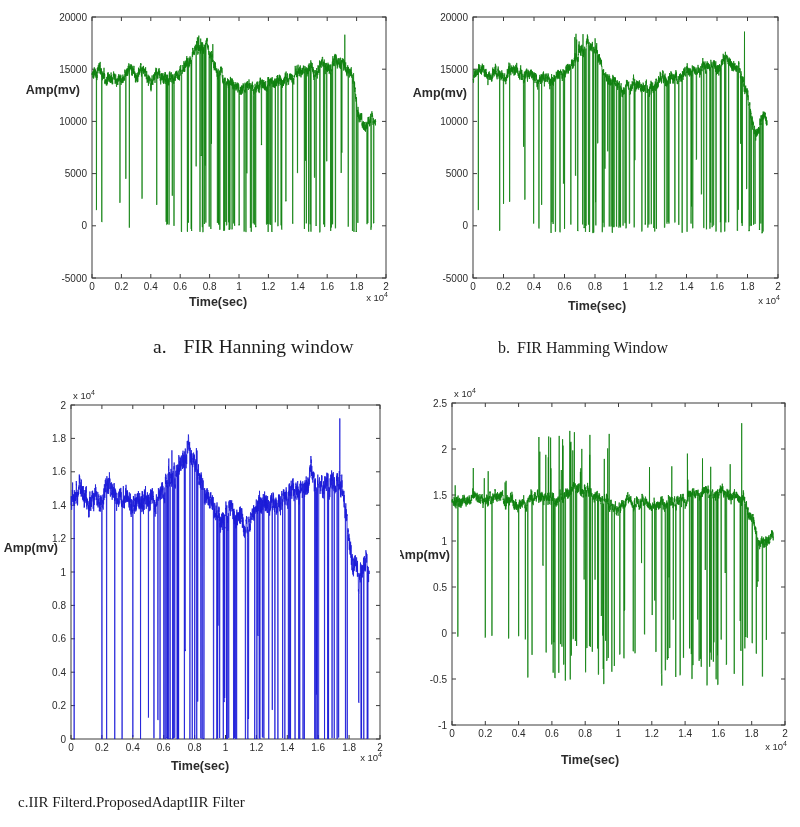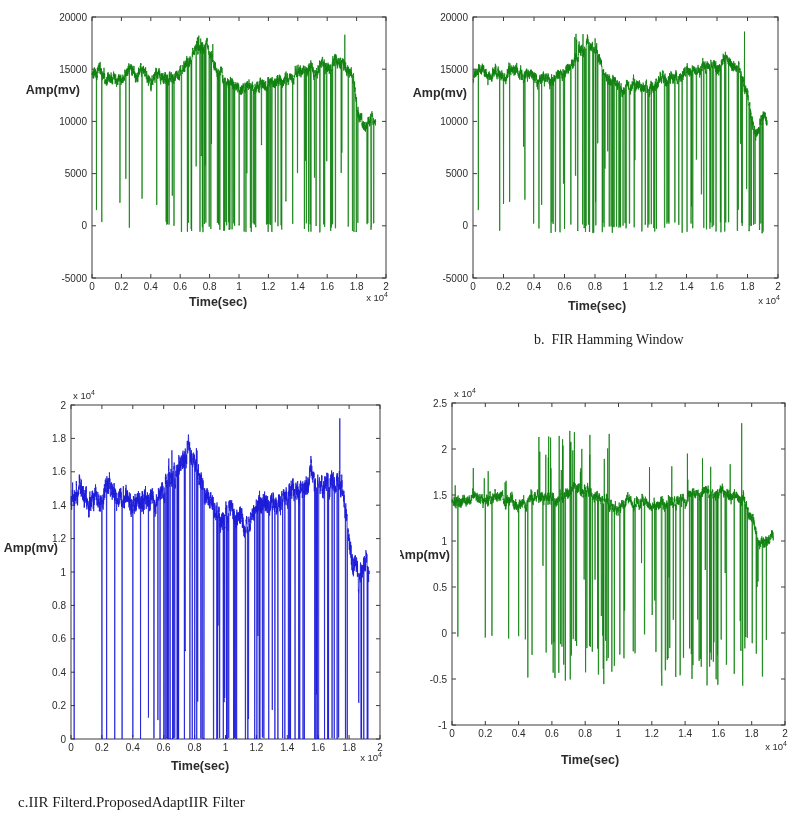--- a/index.html
+++ b/index.html
@@ -5,21 +5,21 @@
   html,body{margin:0;padding:0;background:#ffffff;}
   body{width:800px;height:827px;position:relative;font-family:"Liberation Sans",sans-serif;overflow:hidden;}
   .figure{position:absolute;inset:0;}
   .chart-slot{position:absolute;}
   #slot-0{left:0;top:0;width:400px;height:340px;}
   #slot-1{left:400px;top:0;width:400px;height:340px;}
   #slot-2{left:0;top:378px;width:400px;height:412px;}
   #slot-3{left:400px;top:378px;width:400px;height:412px;}
   .caption{position:absolute;font-family:"Liberation Serif","DejaVu Serif",serif;color:#1c1c1c;white-space:nowrap;}
   #caption-a{left:153px;top:336px;font-size:19.5px;}
-  #caption-b{left:498px;top:332px;font-size:14px;margin-left:36px;}
+  #caption-b{left:498px;top:339px;font-size:16px;}
   #caption-c{left:18px;top:794px;font-size:15px;}
   #caption-a .cap-prefix{margin-right:17px;}
   #caption-b .cap-prefix{margin-right:7px;}
 </style>
 </head>
 <body>
 
 <div class="figure">
   <div class="chart-slot" id="slot-0"><svg width="400" height="340" viewBox="0 0 400 340">
         <rect x="92" y="17" width="294" height="261" fill="#ffffff" stroke="#3c3c3c" stroke-width="1"></rect>
@@ -278,17 +278,18 @@
         <text x="47" y="120.5" text-anchor="end" font-size="10" fill="#2b2b2b" font-family="&quot;Liberation Sans&quot;,sans-serif">1.5</text>
         <text x="47" y="74.50000000000001" text-anchor="end" font-size="10" fill="#2b2b2b" font-family="&quot;Liberation Sans&quot;,sans-serif">2</text>
         <text x="47" y="28.5" text-anchor="end" font-size="10" fill="#2b2b2b" font-family="&quot;Liberation Sans&quot;,sans-serif">2.5</text>
         <text x="387" y="372" text-anchor="end" font-size="9.5" fill="#2b2b2b" font-family="&quot;Liberation Sans&quot;,sans-serif"><tspan>x 10</tspan><tspan dy="-4" font-size="7">4</tspan></text>
         <text x="54" y="19" text-anchor="start" font-size="9.5" fill="#2b2b2b" font-family="&quot;Liberation Sans&quot;,sans-serif"><tspan>x 10</tspan><tspan dy="-4" font-size="7">4</tspan></text>
         <text x="50" y="181" text-anchor="end" font-size="12.5" fill="#2b2b2b" font-family="&quot;Liberation Sans&quot;,sans-serif" font-weight="600">Amp(mv)</text>
         <text x="190" y="386" text-anchor="middle" font-size="12.5" fill="#2b2b2b" font-family="&quot;Liberation Sans&quot;,sans-serif" font-weight="600">Time(sec)</text>
         <path d="M52.0 124.6L52.1 121.6L52.2 122.7L52.4 124.2L52.5 121.1L52.6 121.5L52.7 124.4L52.9 123.4L53.0 124.1L53.1 125.4L53.2 126.0L53.4 127.8L53.5 124.9L53.6 124.6L53.7 123.3L53.9 126.3L54.0 123.3L54.1 118.8L54.2 125.3L54.3 123.7L54.5 121.2L54.6 127.8L54.7 120.1L54.8 123.6L55.0 122.4L55.1 129.2L55.2 107.3L55.3 127.1L55.5 125.8L55.6 126.3L55.7 122.6L55.8 125.9L56.0 130.4L56.1 122.1L56.2 123.8L56.3 119.5L56.4 125.2L56.6 119.2L56.7 119.8L56.8 125.2L56.9 127.8L57.1 120.9L57.2 118.8L57.3 123.9L57.4 121.5L57.6 123.5L57.7 123.8L57.8 258.7L57.9 257.9L58.1 117.5L58.2 124.3L58.3 120.8L58.4 122.1L58.6 122.4L58.7 128.6L58.8 127.2L58.9 125.2L59.0 127.2L59.2 126.1L59.3 128.8L59.4 121.7L59.5 119.9L59.7 124.4L59.8 125.7L59.9 121.0L60.0 121.9L60.2 129.5L60.3 122.6L60.4 125.1L60.5 127.2L60.7 122.7L60.8 127.9L60.9 120.8L61.0 124.9L61.1 129.7L61.3 122.7L61.4 120.9L61.5 124.6L61.6 124.7L61.8 124.4L61.9 127.8L62.0 123.2L62.1 126.4L62.3 120.0L62.4 124.3L62.5 124.6L62.6 122.8L62.8 125.6L62.9 117.0L63.0 124.8L63.1 122.8L63.2 119.5L63.4 123.4L63.5 122.8L63.6 120.6L63.7 121.8L63.9 123.0L64.0 121.5L64.1 116.8L64.2 120.0L64.4 118.1L64.5 123.1L64.6 125.0L64.7 119.6L64.9 122.2L65.0 120.1L65.1 119.9L65.2 123.3L65.3 126.2L65.5 123.6L65.6 122.5L65.7 125.8L65.8 122.6L66.0 125.0L66.1 128.5L66.2 125.2L66.3 126.5L66.5 122.0L66.6 119.5L66.7 120.3L66.8 124.0L67.0 125.5L67.1 121.3L67.2 122.8L67.3 122.2L67.4 126.7L67.6 119.6L67.7 124.6L67.8 118.6L67.9 125.1L68.1 124.4L68.2 120.4L68.3 124.9L68.4 121.3L68.6 123.0L68.7 124.4L68.8 125.5L68.9 123.2L69.1 123.4L69.2 117.4L69.3 125.2L69.4 120.0L69.6 119.1L69.7 123.9L69.8 126.5L69.9 125.3L70.0 122.3L70.2 125.2L70.3 123.2L70.4 123.4L70.5 122.0L70.7 125.6L70.8 124.3L70.9 125.2L71.0 121.0L71.2 120.3L71.3 117.0L71.4 123.0L71.5 122.9L71.7 122.5L71.8 118.3L71.9 116.8L72.0 120.0L72.1 118.0L72.3 117.4L72.4 119.3L72.5 117.6L72.6 118.4L72.8 110.4L72.9 115.0L73.0 116.7L73.1 120.1L73.3 90.0L73.4 119.2L73.5 116.9L73.6 120.5L73.8 113.0L73.9 113.3L74.0 119.0L74.1 120.0L74.2 119.0L74.4 119.2L74.5 115.0L74.6 119.2L74.7 116.7L74.9 113.8L75.0 117.0L75.1 119.3L75.2 117.1L75.4 115.5L75.5 116.3L75.6 115.4L75.7 118.0L75.9 116.5L76.0 119.3L76.1 119.5L76.2 122.6L76.3 119.9L76.5 121.5L76.6 118.4L76.7 117.1L76.8 115.8L77.0 120.8L77.1 114.8L77.2 121.5L77.3 124.1L77.5 121.3L77.6 117.3L77.7 118.5L77.8 118.4L78.0 119.4L78.1 122.2L78.2 124.3L78.3 118.1L78.4 116.7L78.6 117.4L78.7 120.3L78.8 124.3L78.9 119.2L79.1 118.5L79.2 119.2L79.3 122.0L79.4 125.0L79.6 121.3L79.7 120.5L79.8 119.2L79.9 116.0L80.1 117.9L80.2 120.9L80.3 119.3L80.4 120.6L80.6 125.7L80.7 123.6L80.8 122.0L80.9 122.8L81.0 118.6L81.2 118.1L81.3 120.5L81.4 117.2L81.5 119.4L81.7 118.3L81.8 120.0L81.9 117.2L82.0 116.2L82.2 116.0L82.3 124.5L82.4 119.4L82.5 124.9L82.7 122.8L82.8 121.1L82.9 121.6L83.0 130.0L83.1 124.9L83.3 121.3L83.4 120.5L83.5 126.2L83.6 121.8L83.8 121.7L83.9 120.9L84.0 123.6L84.1 120.1L84.3 100.2L84.4 120.0L84.5 123.7L84.6 121.5L84.8 120.5L84.9 124.2L85.0 122.0L85.1 125.1L85.2 259.6L85.4 258.9L85.5 121.9L85.6 122.1L85.7 119.7L85.9 122.9L86.0 126.3L86.1 124.6L86.2 122.2L86.4 122.2L86.5 123.9L86.6 118.5L86.7 116.6L86.9 121.1L87.0 125.5L87.1 117.4L87.2 119.4L87.3 122.8L87.5 124.6L87.6 119.3L87.7 128.5L87.8 123.4L88.0 124.4L88.1 120.1L88.2 93.2L88.3 127.6L88.5 123.8L88.6 126.9L88.7 119.7L88.8 121.6L89.0 121.6L89.1 122.8L89.2 118.2L89.3 120.8L89.4 118.1L89.6 118.5L89.7 119.4L89.8 113.7L89.9 114.9L90.1 115.3L90.2 113.5L90.3 115.7L90.4 119.4L90.6 118.8L90.7 124.3L90.8 125.9L90.9 122.8L91.1 126.3L91.2 124.7L91.3 125.6L91.4 123.3L91.6 118.9L91.7 122.5L91.8 118.4L91.9 257.8L92.0 257.0L92.2 126.0L92.3 125.3L92.4 119.9L92.5 122.6L92.7 117.3L92.8 115.5L92.9 118.7L93.0 125.1L93.2 124.0L93.3 121.7L93.4 118.2L93.5 122.6L93.7 116.6L93.8 119.7L93.9 117.5L94.0 121.9L94.1 120.7L94.3 115.8L94.4 118.4L94.5 118.1L94.6 118.4L94.8 118.4L94.9 116.6L95.0 111.0L95.1 112.5L95.3 111.9L95.4 117.3L95.5 117.3L95.6 120.8L95.8 116.1L95.9 116.3L96.0 122.1L96.1 119.2L96.2 117.6L96.4 120.8L96.5 115.6L96.6 122.7L96.7 115.9L96.9 121.0L97.0 122.5L97.1 123.7L97.2 122.1L97.4 117.7L97.5 114.1L97.6 121.1L97.7 118.1L97.9 119.7L98.0 119.8L98.1 120.8L98.2 119.4L98.3 120.7L98.5 117.1L98.6 119.0L98.7 115.7L98.8 118.1L99.0 123.1L99.1 120.1L99.2 118.2L99.3 119.7L99.5 121.6L99.6 116.3L99.7 121.2L99.8 115.7L100.0 114.9L100.1 119.7L100.2 118.3L100.3 115.7L100.4 113.9L100.6 120.7L100.7 122.6L100.8 115.1L100.9 118.6L101.1 119.6L101.2 117.6L101.3 118.8L101.4 113.7L101.6 117.2L101.7 117.1L101.8 114.4L101.9 117.2L102.1 115.3L102.2 116.5L102.3 116.7L102.4 117.2L102.6 112.3L102.7 116.7L102.8 117.7L102.9 117.0L103.0 117.6L103.2 122.1L103.3 120.7L103.4 122.2L103.5 125.3L103.7 123.1L103.8 125.7L103.9 126.1L104.0 125.9L104.2 122.5L104.3 125.3L104.4 127.6L104.5 125.3L104.7 122.5L104.8 128.1L104.9 120.6L105.0 124.9L105.1 104.4L105.3 127.3L105.4 131.3L105.5 130.5L105.6 126.9L105.8 131.0L105.9 131.4L106.0 128.6L106.1 102.8L106.3 128.2L106.4 126.7L106.5 118.8L106.6 125.5L106.8 123.4L106.9 123.4L107.0 118.5L107.1 117.0L107.2 123.1L107.4 124.7L107.5 120.1L107.6 125.2L107.7 124.8L107.9 118.7L108.0 120.3L108.1 124.8L108.2 123.4L108.4 119.5L108.5 123.2L108.6 260.5L108.7 259.8L108.9 124.3L109.0 122.8L109.1 121.8L109.2 119.3L109.3 124.7L109.5 127.3L109.6 119.9L109.7 124.9L109.8 122.1L110.0 123.1L110.1 122.2L110.2 124.3L110.3 119.2L110.5 114.8L110.6 118.0L110.7 123.2L110.8 123.0L111.0 124.5L111.1 124.2L111.2 117.7L111.3 119.2L111.4 117.5L111.6 122.8L111.7 121.8L111.8 122.0L111.9 113.8L112.1 117.8L112.2 123.5L112.3 124.7L112.4 116.9L112.6 116.6L112.7 120.5L112.8 124.6L112.9 125.1L113.1 128.2L113.2 127.1L113.3 123.6L113.4 122.1L113.5 127.1L113.7 123.7L113.8 130.3L113.9 128.6L114.0 125.8L114.2 122.9L114.3 131.8L114.4 128.8L114.5 130.5L114.7 130.5L114.8 129.4L114.9 126.2L115.0 130.5L115.2 124.5L115.3 128.5L115.4 124.1L115.5 126.9L115.7 121.2L115.8 124.2L115.9 127.6L116.0 131.3L116.1 124.2L116.3 129.0L116.4 131.9L116.5 124.1L116.6 127.1L116.8 126.9L116.9 126.6L117.0 129.8L117.1 126.5L117.3 127.4L117.4 128.3L117.5 128.1L117.6 128.4L117.8 133.2L117.9 134.3L118.0 126.8L118.1 131.6L118.2 129.6L118.4 130.6L118.5 126.7L118.6 258.2L118.7 257.5L118.9 128.4L119.0 130.5L119.1 124.3L119.2 129.0L119.4 121.7L119.5 125.4L119.6 127.3L119.7 123.1L119.9 123.7L120.0 129.5L120.1 125.2L120.2 128.3L120.3 124.6L120.5 130.9L120.6 124.7L120.7 123.0L120.8 127.4L121.0 124.7L121.1 121.8L121.2 128.0L121.3 128.5L121.5 125.1L121.6 124.0L121.7 127.6L121.8 123.7L122.0 125.0L122.1 124.9L122.2 127.8L122.3 129.6L122.4 121.0L122.6 125.5L122.7 123.8L122.8 122.9L122.9 126.3L123.1 127.1L123.2 125.3L123.3 122.1L123.4 125.5L123.6 122.6L123.7 117.2L123.8 123.4L123.9 124.6L124.1 125.3L124.2 122.6L124.3 125.0L124.4 125.5L124.5 124.9L124.7 124.8L124.8 124.0L124.9 130.2L125.0 128.1L125.2 126.4L125.3 261.4L125.4 260.7L125.5 130.6L125.7 128.6L125.8 133.6L125.9 127.1L126.0 124.7L126.2 133.5L126.3 130.1L126.4 131.8L126.5 130.4L126.7 128.4L126.8 128.3L126.9 127.0L127.0 128.0L127.1 122.4L127.3 125.0L127.4 124.3L127.5 122.1L127.6 125.4L127.8 299.5L127.9 298.9L128.0 120.4L128.1 123.3L128.3 119.7L128.4 121.1L128.5 121.4L128.6 122.2L128.8 122.7L128.9 124.0L129.0 124.3L129.1 122.5L129.2 118.2L129.4 121.3L129.5 119.9L129.6 118.8L129.7 118.2L129.9 116.9L130.0 124.1L130.1 119.4L130.2 116.8L130.4 117.9L130.5 117.4L130.6 122.3L130.7 117.3L130.9 120.6L131.0 111.4L131.1 112.6L131.2 120.1L131.3 121.3L131.5 115.5L131.6 122.5L131.7 118.8L131.8 112.7L132.0 276.9L132.1 276.5L132.2 117.2L132.3 120.6L132.5 121.3L132.6 126.0L132.7 121.3L132.8 121.3L133.0 122.1L133.1 119.9L133.2 127.2L133.3 121.5L133.4 122.7L133.6 121.5L133.7 123.0L133.8 122.6L133.9 122.1L134.1 119.0L134.2 116.0L134.3 121.2L134.4 119.5L134.6 119.9L134.7 122.6L134.8 114.1L134.9 118.7L135.1 114.5L135.2 115.0L135.3 117.7L135.4 117.0L135.5 118.4L135.7 119.9L135.8 120.8L135.9 120.1L136.0 120.6L136.2 118.8L136.3 123.5L136.4 118.1L136.5 121.4L136.7 119.8L136.8 118.0L136.9 118.9L137.0 119.4L137.2 116.7L137.3 116.6L137.4 112.4L137.5 117.0L137.7 111.5L137.8 114.4L137.9 117.9L138.0 117.2L138.1 117.2L138.3 118.8L138.4 118.7L138.5 117.7L138.6 122.4L138.8 124.9L138.9 59.0L139.0 122.4L139.1 118.1L139.3 121.7L139.4 121.0L139.5 117.9L139.6 117.4L139.8 73.7L139.9 121.1L140.0 120.9L140.1 124.1L140.2 119.8L140.4 114.7L140.5 123.0L140.6 116.0L140.7 117.4L140.9 121.9L141.0 116.4L141.1 123.3L141.2 118.0L141.4 116.8L141.5 115.4L141.6 121.8L141.7 117.2L141.9 113.9L142.0 116.0L142.1 119.2L142.2 115.2L142.3 115.8L142.5 118.9L142.6 117.2L142.7 117.4L142.8 187.1L143.0 186.9L143.1 187.7L143.2 118.7L143.3 121.4L143.5 120.9L143.6 117.9L143.7 124.7L143.8 127.1L144.0 122.3L144.1 118.3L144.2 116.6L144.3 116.2L144.4 122.9L144.6 121.6L144.7 118.3L144.8 121.6L144.9 121.2L145.1 120.9L145.2 120.4L145.3 115.0L145.4 116.9L145.6 116.1L145.7 119.5L145.8 76.8L145.9 124.6L146.1 274.1L146.2 274.5L146.3 119.0L146.4 117.4L146.5 122.5L146.7 122.7L146.8 120.5L146.9 122.7L147.0 121.8L147.2 119.0L147.3 119.2L147.4 118.8L147.5 121.5L147.7 114.9L147.8 118.0L147.9 126.0L148.0 126.9L148.2 123.4L148.3 79.3L148.4 120.2L148.5 122.1L148.7 58.5L148.8 123.0L148.9 121.6L149.0 121.8L149.1 123.8L149.3 126.2L149.4 120.8L149.5 123.0L149.6 117.7L149.8 122.8L149.9 118.2L150.0 114.6L150.1 118.0L150.3 117.7L150.4 118.9L150.5 117.8L150.6 59.6L150.8 120.1L150.9 90.3L151.0 121.3L151.1 126.8L151.2 122.7L151.4 119.8L151.5 119.6L151.6 266.4L151.7 266.3L151.9 265.3L152.0 122.5L152.1 116.2L152.2 114.5L152.4 123.0L152.5 117.9L152.6 119.4L152.7 117.5L152.9 115.4L153.0 294.6L153.1 294.6L153.2 294.4L153.3 294.5L153.5 115.0L153.6 117.3L153.7 119.2L153.8 264.0L154.0 264.2L154.1 264.3L154.2 121.5L154.3 120.3L154.5 121.5L154.6 126.1L154.7 125.3L154.8 299.5L155.0 299.6L155.1 300.1L155.2 125.3L155.3 124.7L155.4 123.5L155.6 127.4L155.7 122.7L155.8 125.2L155.9 121.2L156.1 128.7L156.2 120.2L156.3 125.8L156.4 122.8L156.6 123.8L156.7 127.2L156.8 121.1L156.9 126.6L157.1 127.3L157.2 123.3L157.3 124.3L157.4 120.6L157.5 124.4L157.7 123.9L157.8 124.5L157.9 119.5L158.0 121.3L158.2 118.5L158.3 121.6L158.4 120.1L158.5 120.4L158.7 294.8L158.8 294.7L158.9 294.7L159.0 116.2L159.2 57.9L159.3 116.6L159.4 121.9L159.5 123.6L159.7 118.3L159.8 116.0L159.9 115.5L160.0 114.0L160.1 111.5L160.3 117.6L160.4 266.1L160.5 266.0L160.6 266.0L160.8 118.6L160.9 115.5L161.0 115.9L161.1 116.9L161.3 92.0L161.4 121.6L161.5 120.7L161.6 120.5L161.8 118.7L161.9 268.7L162.0 268.5L162.1 119.1L162.2 122.0L162.4 117.5L162.5 118.4L162.6 61.2L162.7 124.5L162.9 119.4L163.0 67.6L163.1 119.5L163.2 124.9L163.4 119.7L163.5 120.9L163.6 286.6L163.7 286.6L163.9 286.2L164.0 121.2L164.1 114.9L164.2 120.5L164.3 115.3L164.5 116.4L164.6 114.2L164.7 119.3L164.8 117.3L165.0 118.2L165.1 119.5L165.2 302.4L165.3 302.6L165.5 302.5L165.6 115.2L165.7 112.6L165.8 110.5L166.0 114.3L166.1 118.5L166.2 111.5L166.3 117.9L166.4 118.5L166.6 112.1L166.7 118.2L166.8 115.8L166.9 113.5L167.1 117.0L167.2 111.7L167.3 110.5L167.4 116.4L167.6 112.0L167.7 113.7L167.8 120.8L167.9 114.2L168.1 120.1L168.2 111.6L168.3 117.2L168.4 117.1L168.5 114.1L168.7 119.0L168.8 115.2L168.9 118.0L169.0 114.7L169.2 112.7L169.3 115.7L169.4 118.4L169.5 115.1L169.7 114.1L169.8 52.9L169.9 114.6L170.0 112.0L170.2 301.5L170.3 301.2L170.4 114.7L170.5 64.6L170.7 113.3L170.8 116.7L170.9 63.8L171.0 116.2L171.1 111.5L171.3 277.6L171.4 276.7L171.5 110.7L171.6 108.8L171.8 112.9L171.9 111.0L172.0 113.7L172.1 112.6L172.3 112.7L172.4 109.3L172.5 112.2L172.6 110.2L172.8 72.4L172.9 108.3L173.0 106.5L173.1 260.4L173.2 261.2L173.4 260.4L173.5 104.2L173.6 107.0L173.7 109.3L173.9 106.3L174.0 106.8L174.1 110.8L174.2 106.7L174.4 54.2L174.5 109.0L174.6 105.7L174.7 109.1L174.9 105.1L175.0 107.4L175.1 105.9L175.2 110.5L175.3 262.7L175.5 263.0L175.6 113.4L175.7 114.5L175.8 109.7L176.0 110.1L176.1 107.0L176.2 111.3L176.3 110.2L176.5 267.7L176.6 267.1L176.7 267.5L176.8 108.0L177.0 113.9L177.1 113.8L177.2 113.4L177.3 108.0L177.4 109.1L177.6 115.1L177.7 106.4L177.8 109.2L177.9 108.4L178.1 114.1L178.2 110.8L178.3 112.0L178.4 106.8L178.6 105.8L178.7 113.5L178.8 111.6L178.9 110.8L179.1 108.9L179.2 105.4L179.3 106.4L179.4 107.9L179.5 107.6L179.7 108.9L179.8 110.8L179.9 111.3L180.0 113.7L180.2 116.3L180.3 114.4L180.4 93.9L180.5 112.1L180.7 117.7L180.8 90.3L180.9 115.7L181.0 111.8L181.2 115.9L181.3 111.8L181.4 114.5L181.5 118.1L181.7 118.5L181.8 70.9L181.9 112.5L182.0 114.5L182.1 111.1L182.3 114.1L182.4 111.4L182.5 115.0L182.6 115.9L182.8 111.5L182.9 114.9L183.0 116.5L183.1 119.4L183.3 118.1L183.4 119.3L183.5 114.6L183.6 112.1L183.8 114.7L183.9 115.8L184.0 113.8L184.1 201.5L184.2 201.3L184.4 107.2L184.5 111.0L184.6 106.5L184.7 107.0L184.9 107.3L185.0 111.2L185.1 110.0L185.2 113.2L185.4 109.2L185.5 293.4L185.6 294.3L185.7 293.9L185.9 112.3L186.0 114.3L186.1 118.5L186.2 116.6L186.3 118.1L186.5 113.4L186.6 113.3L186.7 112.2L186.8 270.0L187.0 269.9L187.1 111.2L187.2 108.0L187.3 110.9L187.5 106.9L187.6 104.9L187.7 112.3L187.8 107.7L188.0 113.3L188.1 112.4L188.2 112.9L188.3 115.3L188.4 112.1L188.6 112.3L188.7 118.7L188.8 109.8L188.9 114.8L189.1 113.8L189.2 112.1L189.3 115.4L189.4 267.6L189.6 268.0L189.7 76.8L189.8 117.5L189.9 56.9L190.1 115.9L190.2 113.2L190.3 268.3L190.4 269.0L190.5 116.3L190.7 110.6L190.8 115.1L190.9 110.3L191.0 113.6L191.2 113.7L191.3 117.5L191.4 115.5L191.5 116.1L191.7 118.7L191.8 117.6L191.9 115.1L192.0 117.0L192.2 273.2L192.3 273.8L192.4 273.7L192.5 121.6L192.7 122.0L192.8 119.6L192.9 118.1L193.0 121.8L193.1 117.5L193.3 121.0L193.4 119.4L193.5 116.9L193.6 116.3L193.8 116.7L193.9 116.9L194.0 120.0L194.1 124.4L194.3 124.4L194.4 117.3L194.5 116.2L194.6 118.8L194.8 118.3L194.9 116.4L195.0 201.7L195.1 201.3L195.2 114.3L195.4 121.4L195.5 119.2L195.6 118.3L195.7 116.5L195.9 120.5L196.0 117.9L196.1 115.4L196.2 117.4L196.4 113.7L196.5 119.7L196.6 117.6L196.7 119.8L196.9 122.9L197.0 120.7L197.1 117.1L197.2 116.0L197.3 112.9L197.5 120.1L197.6 270.5L197.7 270.1L197.8 118.2L198.0 116.9L198.1 123.5L198.2 122.9L198.3 296.6L198.5 296.5L198.6 295.7L198.7 118.1L198.8 120.7L199.0 119.8L199.1 115.1L199.2 120.3L199.3 116.9L199.4 120.9L199.6 116.5L199.7 120.3L199.8 122.8L199.9 122.3L200.1 119.7L200.2 123.4L200.3 122.4L200.4 119.3L200.6 123.7L200.7 120.5L200.8 125.7L200.9 125.1L201.1 127.9L201.2 237.8L201.3 237.3L201.4 237.5L201.5 237.7L201.7 122.1L201.8 119.8L201.9 119.9L202.0 123.5L202.2 118.1L202.3 122.0L202.4 118.3L202.5 123.1L202.7 257.6L202.8 257.3L202.9 257.0L203.0 125.4L203.2 291.0L203.3 290.8L203.4 126.0L203.5 129.1L203.7 306.1L203.8 305.5L203.9 305.4L204.0 120.8L204.1 122.6L204.3 80.9L204.4 123.1L204.5 116.1L204.6 118.7L204.8 122.6L204.9 120.6L205.0 123.9L205.1 123.3L205.3 123.3L205.4 127.0L205.5 262.7L205.6 262.4L205.8 262.6L205.9 125.6L206.0 121.0L206.1 124.4L206.2 122.0L206.4 116.5L206.5 115.8L206.6 119.2L206.7 282.9L206.9 282.2L207.0 282.0L207.1 116.7L207.2 116.9L207.4 123.8L207.5 117.2L207.6 123.6L207.7 70.4L207.9 126.2L208.0 123.4L208.1 120.6L208.2 280.0L208.3 279.2L208.5 127.7L208.6 125.1L208.7 131.8L208.8 125.9L209.0 129.8L209.1 129.7L209.2 55.9L209.3 127.7L209.5 133.0L209.6 132.1L209.7 134.0L209.8 131.4L210.0 127.8L210.1 128.1L210.2 129.3L210.3 131.8L210.4 129.5L210.6 127.1L210.7 127.9L210.8 122.0L210.9 126.5L211.1 121.7L211.2 127.7L211.3 126.2L211.4 127.0L211.6 126.5L211.7 126.8L211.8 293.4L211.9 293.8L212.1 129.4L212.2 127.8L212.3 127.4L212.4 125.8L212.5 132.1L212.7 129.2L212.8 126.4L212.9 127.0L213.0 127.4L213.2 134.1L213.3 133.8L213.4 133.7L213.5 131.7L213.7 132.2L213.8 129.4L213.9 126.2L214.0 127.9L214.2 133.1L214.3 288.0L214.4 287.3L214.5 129.8L214.7 131.5L214.8 133.3L214.9 127.5L215.0 131.6L215.1 129.0L215.3 130.2L215.4 123.2L215.5 128.3L215.6 130.9L215.8 131.5L215.9 131.4L216.0 131.4L216.1 135.8L216.3 135.1L216.4 137.3L216.5 134.4L216.6 130.5L216.8 132.4L216.9 128.1L217.0 135.2L217.1 134.4L217.2 131.0L217.4 129.9L217.5 130.9L217.6 129.6L217.7 130.8L217.9 133.3L218.0 133.8L218.1 137.8L218.2 129.8L218.4 133.5L218.5 129.5L218.6 130.0L218.7 129.8L218.9 129.4L219.0 129.1L219.1 127.8L219.2 124.5L219.3 130.0L219.5 129.2L219.6 128.0L219.7 276.5L219.8 276.1L220.0 276.1L220.1 131.3L220.2 130.8L220.3 127.1L220.5 134.9L220.6 127.0L220.7 132.9L220.8 127.0L221.0 125.5L221.1 128.3L221.2 125.5L221.3 127.5L221.4 127.2L221.6 122.2L221.7 122.6L221.8 126.3L221.9 129.3L222.1 126.6L222.2 128.4L222.3 124.1L222.4 126.0L222.6 123.5L222.7 122.1L222.8 123.7L222.9 124.9L223.1 129.8L223.2 130.7L223.3 125.4L223.4 126.2L223.5 129.5L223.7 122.7L223.8 125.8L223.9 279.9L224.0 280.3L224.2 127.0L224.3 128.8L224.4 232.7L224.5 232.3L224.7 232.0L224.8 134.8L224.9 126.3L225.0 129.4L225.2 122.9L225.3 128.4L225.4 124.0L225.5 120.8L225.6 122.2L225.8 122.4L225.9 127.5L226.0 125.8L226.1 122.1L226.3 119.5L226.4 119.7L226.5 123.1L226.6 120.4L226.8 122.2L226.9 117.1L227.0 122.0L227.1 117.4L227.3 119.0L227.4 115.1L227.5 115.2L227.6 115.5L227.8 114.1L227.9 114.3L228.0 119.6L228.1 122.0L228.2 119.9L228.4 125.3L228.5 119.6L228.6 121.5L228.7 123.0L228.9 123.5L229.0 118.1L229.1 116.5L229.2 121.1L229.4 122.4L229.5 120.7L229.6 120.3L229.7 119.0L229.9 119.8L230.0 123.4L230.1 120.0L230.2 124.1L230.3 122.7L230.5 119.9L230.6 119.4L230.7 123.7L230.8 118.0L231.0 124.6L231.1 121.9L231.2 126.5L231.3 124.6L231.5 123.9L231.6 125.9L231.7 127.4L231.8 124.4L232.0 126.0L232.1 123.6L232.2 129.3L232.3 128.6L232.4 127.6L232.6 125.0L232.7 127.2L232.8 129.9L232.9 129.7L233.1 129.2L233.2 273.0L233.3 273.3L233.4 127.4L233.6 127.6L233.7 133.3L233.8 127.8L233.9 128.6L234.1 127.7L234.2 131.6L234.3 122.3L234.4 129.1L234.5 122.5L234.7 120.2L234.8 126.3L234.9 275.1L235.0 275.3L235.2 274.9L235.3 128.4L235.4 127.2L235.5 126.4L235.7 128.7L235.8 128.4L235.9 128.0L236.0 126.3L236.2 129.2L236.3 120.0L236.4 119.7L236.5 124.3L236.6 118.4L236.8 123.0L236.9 121.1L237.0 119.7L237.1 125.7L237.3 119.5L237.4 121.2L237.5 125.9L237.6 124.4L237.8 124.3L237.9 123.2L238.0 123.8L238.1 126.3L238.3 126.6L238.4 126.7L238.5 128.9L238.6 125.7L238.8 120.9L238.9 123.2L239.0 127.9L239.1 128.4L239.2 131.8L239.4 128.1L239.5 128.9L239.6 130.8L239.7 127.5L239.9 127.5L240.0 128.2L240.1 122.5L240.2 123.6L240.4 130.2L240.5 123.1L240.6 127.8L240.7 124.8L240.9 120.7L241.0 123.1L241.1 124.0L241.2 122.4L241.3 121.9L241.5 184.8L241.6 185.1L241.7 123.3L241.8 123.7L242.0 116.1L242.1 116.7L242.2 115.9L242.3 123.7L242.5 121.0L242.6 122.4L242.7 120.2L242.8 117.4L243.0 120.9L243.1 119.5L243.2 125.3L243.3 127.7L243.4 127.3L243.6 123.4L243.7 127.2L243.8 121.3L243.9 122.8L244.1 127.4L244.2 124.8L244.3 127.9L244.4 256.1L244.6 256.4L244.7 256.3L244.8 125.1L244.9 120.4L245.1 122.6L245.2 126.7L245.3 121.4L245.4 118.6L245.5 119.1L245.7 119.9L245.8 123.1L245.9 121.1L246.0 121.6L246.2 125.9L246.3 120.8L246.4 121.4L246.5 124.8L246.7 121.3L246.8 125.7L246.9 126.8L247.0 128.1L247.2 125.8L247.3 123.8L247.4 129.1L247.5 129.3L247.6 129.1L247.8 125.2L247.9 123.5L248.0 129.2L248.1 125.9L248.3 127.4L248.4 125.1L248.5 130.1L248.6 129.1L248.8 128.4L248.9 126.2L249.0 125.7L249.1 124.1L249.3 130.7L249.4 131.4L249.5 89.1L249.6 126.9L249.8 128.7L249.9 127.3L250.0 128.5L250.1 131.6L250.2 125.3L250.4 130.3L250.5 130.9L250.6 127.0L250.7 126.4L250.9 129.5L251.0 131.0L251.1 128.0L251.2 128.2L251.4 133.0L251.5 128.5L251.6 132.3L251.7 127.6L251.9 132.5L252.0 131.2L252.1 236.9L252.2 237.0L252.3 237.0L252.5 131.9L252.6 129.0L252.7 124.6L252.8 128.3L253.0 129.3L253.1 130.2L253.2 126.3L253.3 130.4L253.5 126.1L253.6 126.3L253.7 130.3L253.8 128.9L254.0 127.3L254.1 119.7L254.2 122.5L254.3 122.4L254.4 128.4L254.6 123.0L254.7 222.4L254.8 222.5L254.9 128.2L255.1 125.6L255.2 132.0L255.3 128.3L255.4 127.4L255.6 126.9L255.7 131.5L255.8 273.9L255.9 273.7L256.1 273.6L256.2 127.0L256.3 125.8L256.4 130.2L256.5 132.0L256.7 124.0L256.8 128.5L256.9 129.4L257.0 124.4L257.2 129.6L257.3 125.4L257.4 127.5L257.5 123.8L257.7 124.5L257.8 125.7L257.9 123.8L258.0 123.7L258.2 127.8L258.3 129.6L258.4 127.9L258.5 131.4L258.6 125.2L258.8 126.8L258.9 124.3L259.0 131.2L259.1 126.3L259.3 124.1L259.4 129.6L259.5 128.2L259.6 125.4L259.8 129.7L259.9 125.5L260.0 125.1L260.1 130.1L260.3 124.7L260.4 122.7L260.5 126.4L260.6 122.8L260.8 124.5L260.9 127.3L261.0 118.7L261.1 123.4L261.2 119.2L261.4 295.7L261.5 296.3L261.6 296.3L261.7 307.5L261.9 307.6L262.0 122.2L262.1 118.1L262.2 125.4L262.4 125.5L262.5 126.3L262.6 125.3L262.7 121.4L262.9 127.1L263.0 120.8L263.1 127.9L263.2 131.5L263.3 130.0L263.5 126.9L263.6 127.9L263.7 124.8L263.8 124.9L264.0 124.8L264.1 124.0L264.2 126.7L264.3 131.7L264.5 133.7L264.6 129.9L264.7 124.5L264.8 128.9L265.0 125.8L265.1 127.2L265.2 291.6L265.3 292.0L265.4 292.3L265.6 292.0L265.7 135.1L265.8 126.5L265.9 130.8L266.1 129.6L266.2 125.7L266.3 125.1L266.4 126.7L266.6 124.8L266.7 129.7L266.8 122.5L266.9 127.1L267.1 125.9L267.2 281.3L267.3 280.9L267.4 281.6L267.5 124.6L267.7 129.5L267.8 279.9L267.9 279.4L268.0 279.2L268.2 280.1L268.3 123.1L268.4 117.0L268.5 120.4L268.7 119.7L268.8 121.0L268.9 198.8L269.0 199.4L269.2 198.3L269.3 198.7L269.4 118.4L269.5 120.7L269.6 270.0L269.8 269.9L269.9 269.7L270.0 124.4L270.1 123.6L270.3 122.8L270.4 127.6L270.5 120.2L270.6 120.1L270.8 122.3L270.9 122.1L271.0 119.0L271.1 121.5L271.3 118.7L271.4 123.3L271.5 127.4L271.6 125.3L271.8 88.3L271.9 119.1L272.0 124.8L272.1 119.0L272.2 122.7L272.4 127.1L272.5 125.3L272.6 124.0L272.7 126.4L272.9 126.7L273.0 130.1L273.1 124.2L273.2 241.8L273.4 241.2L273.5 125.2L273.6 127.3L273.7 126.3L273.9 128.3L274.0 122.8L274.1 120.9L274.2 120.1L274.3 123.3L274.5 124.0L274.6 118.3L274.7 123.2L274.8 120.8L275.0 124.1L275.1 124.3L275.2 128.1L275.3 126.7L275.5 128.4L275.6 126.7L275.7 299.0L275.8 298.8L276.0 127.3L276.1 132.4L276.2 131.2L276.3 128.3L276.4 124.4L276.6 121.1L276.7 120.8L276.8 118.6L276.9 118.7L277.1 123.3L277.2 119.7L277.3 125.6L277.4 123.8L277.6 126.3L277.7 120.9L277.8 117.9L277.9 118.2L278.1 121.7L278.2 125.0L278.3 123.6L278.4 124.1L278.5 126.6L278.7 124.7L278.8 119.6L278.9 126.4L279.0 126.9L279.2 126.0L279.3 122.8L279.4 123.3L279.5 122.1L279.7 124.1L279.8 123.1L279.9 118.9L280.0 297.3L280.2 296.8L280.3 296.5L280.4 123.7L280.5 116.6L280.6 119.8L280.8 118.3L280.9 116.2L281.0 119.1L281.1 118.8L281.3 122.2L281.4 120.0L281.5 129.1L281.6 124.1L281.8 121.9L281.9 119.6L282.0 120.3L282.1 123.2L282.3 118.8L282.4 119.7L282.5 121.4L282.6 119.1L282.8 121.0L282.9 116.0L283.0 118.7L283.1 115.8L283.2 122.7L283.4 279.8L283.5 279.8L283.6 279.5L283.7 119.3L283.9 123.9L284.0 124.9L284.1 123.9L284.2 122.8L284.4 124.6L284.5 122.3L284.6 123.2L284.7 123.2L284.9 121.0L285.0 123.1L285.1 126.3L285.2 130.7L285.3 129.3L285.5 127.1L285.6 126.3L285.7 127.9L285.8 124.2L286.0 125.8L286.1 125.6L286.2 122.3L286.3 122.9L286.5 128.2L286.6 126.1L286.7 125.7L286.8 124.5L287.0 125.4L287.1 122.4L287.2 120.8L287.3 120.8L287.4 75.6L287.6 115.4L287.7 122.7L287.8 101.7L287.9 123.7L288.1 119.7L288.2 114.7L288.3 114.2L288.4 118.8L288.6 116.3L288.7 113.4L288.8 118.4L288.9 112.6L289.1 115.4L289.2 115.8L289.3 116.0L289.4 114.3L289.5 270.3L289.7 270.4L289.8 114.1L289.9 113.0L290.0 118.4L290.2 119.1L290.3 112.8L290.4 116.0L290.5 117.7L290.7 113.4L290.8 118.4L290.9 115.6L291.0 115.1L291.2 276.0L291.3 275.9L291.4 276.1L291.5 275.4L291.6 114.4L291.8 115.1L291.9 300.9L292.0 300.8L292.1 300.8L292.3 111.5L292.4 116.9L292.5 110.5L292.6 116.7L292.8 115.9L292.9 287.1L293.0 287.1L293.1 117.6L293.3 116.9L293.4 113.0L293.5 112.8L293.6 110.4L293.8 110.3L293.9 110.6L294.0 116.3L294.1 118.0L294.2 112.8L294.4 117.5L294.5 114.3L294.6 118.2L294.7 114.3L294.9 118.8L295.0 114.9L295.1 120.3L295.2 119.3L295.4 117.9L295.5 116.5L295.6 119.9L295.7 117.8L295.9 112.4L296.0 114.2L296.1 113.7L296.2 114.5L296.3 112.4L296.5 112.0L296.6 117.5L296.7 117.2L296.8 117.3L297.0 117.0L297.1 112.2L297.2 116.2L297.3 113.4L297.5 118.3L297.6 241.3L297.7 241.4L297.8 241.6L298.0 113.1L298.1 111.7L298.2 117.4L298.3 117.9L298.4 115.6L298.6 115.0L298.7 117.7L298.8 117.7L298.9 119.2L299.1 282.6L299.2 282.9L299.3 117.7L299.4 122.5L299.6 116.1L299.7 115.2L299.8 120.8L299.9 121.1L300.1 117.5L300.2 120.3L300.3 280.9L300.4 280.2L300.5 118.2L300.7 119.8L300.8 119.6L300.9 114.1L301.0 121.6L301.2 288.8L301.3 288.7L301.4 114.7L301.5 117.1L301.7 119.0L301.8 115.8L301.9 113.4L302.0 119.0L302.2 115.3L302.3 110.7L302.4 118.3L302.5 80.4L302.6 112.1L302.8 116.7L302.9 114.9L303.0 112.3L303.1 113.6L303.3 113.4L303.4 114.7L303.5 109.3L303.6 115.9L303.8 114.9L303.9 115.0L304.0 113.9L304.1 112.1L304.3 115.0L304.4 109.2L304.5 111.0L304.6 113.5L304.8 114.6L304.9 110.5L305.0 109.1L305.1 112.1L305.2 192.0L305.4 191.6L305.5 108.9L305.6 108.4L305.7 111.2L305.9 108.2L306.0 110.8L306.1 108.6L306.2 111.4L306.4 114.4L306.5 111.7L306.6 109.5L306.7 114.7L306.9 115.2L307.0 307.4L307.1 306.3L307.2 110.8L307.3 114.9L307.5 112.5L307.6 111.0L307.7 115.7L307.8 114.0L308.0 111.9L308.1 107.6L308.2 113.3L308.3 115.1L308.5 111.3L308.6 111.3L308.7 113.9L308.8 111.6L309.0 119.9L309.1 118.6L309.2 119.6L309.3 116.7L309.4 122.9L309.6 288.7L309.7 288.7L309.8 123.1L309.9 119.4L310.1 116.9L310.2 274.5L310.3 273.7L310.4 114.3L310.6 111.8L310.7 88.8L310.8 113.1L310.9 118.1L311.1 113.4L311.2 281.3L311.3 281.7L311.4 281.7L311.5 121.9L311.7 118.2L311.8 118.0L311.9 116.9L312.0 115.9L312.2 113.6L312.3 112.6L312.4 111.5L312.5 113.8L312.7 111.8L312.8 114.8L312.9 116.3L313.0 120.3L313.2 115.9L313.3 283.6L313.4 282.7L313.5 283.2L313.6 119.3L313.8 263.7L313.9 264.3L314.0 263.3L314.1 120.3L314.3 114.3L314.4 118.1L314.5 119.8L314.6 118.3L314.8 116.3L314.9 116.3L315.0 118.2L315.1 118.2L315.3 115.0L315.4 117.7L315.5 122.5L315.6 113.5L315.8 118.7L315.9 120.9L316.0 120.9L316.1 300.5L316.2 301.3L316.4 114.6L316.5 114.0L316.6 114.5L316.7 113.3L316.9 116.2L317.0 112.7L317.1 119.6L317.2 114.6L317.4 277.3L317.5 277.1L317.6 111.4L317.7 306.8L317.9 306.7L318.0 306.2L318.1 122.0L318.2 120.0L318.3 117.4L318.5 116.7L318.6 116.2L318.7 120.4L318.8 114.0L319.0 117.5L319.1 114.0L319.2 111.5L319.3 112.8L319.5 113.6L319.6 114.0L319.7 111.3L319.8 111.9L320.0 114.8L320.1 110.3L320.2 114.1L320.3 107.5L320.4 109.8L320.6 115.2L320.7 112.5L320.8 111.7L320.9 108.1L321.1 260.9L321.2 261.6L321.3 261.2L321.4 109.5L321.6 114.9L321.7 112.8L321.8 113.9L321.9 114.3L322.1 109.1L322.2 111.7L322.3 105.7L322.4 112.4L322.5 111.1L322.7 112.9L322.8 108.1L322.9 109.9L323.0 112.6L323.2 112.2L323.3 116.1L323.4 115.4L323.5 118.3L323.7 116.4L323.8 112.2L323.9 119.6L324.0 117.8L324.2 115.8L324.3 114.7L324.4 112.8L324.5 117.0L324.6 117.1L324.8 113.0L324.9 112.9L325.0 193.9L325.1 194.8L325.3 194.4L325.4 194.9L325.5 113.6L325.6 115.0L325.8 113.8L325.9 114.2L326.0 118.7L326.1 119.7L326.3 286.7L326.4 286.0L326.5 286.0L326.6 286.0L326.7 116.1L326.9 114.3L327.0 118.6L327.1 110.9L327.2 119.0L327.4 112.0L327.5 118.0L327.6 113.6L327.7 115.7L327.9 113.3L328.0 118.5L328.1 120.6L328.2 112.8L328.4 119.8L328.5 119.1L328.6 117.4L328.7 121.8L328.9 119.2L329.0 121.3L329.1 111.7L329.2 119.3L329.3 118.2L329.5 116.2L329.6 121.2L329.7 116.1L329.8 118.0L330.0 118.4L330.1 122.4L330.2 86.2L330.3 118.1L330.5 115.0L330.6 117.4L330.7 120.7L330.8 117.7L331.0 120.4L331.1 126.3L331.2 119.0L331.3 119.9L331.4 115.8L331.6 119.5L331.7 118.5L331.8 118.5L331.9 122.1L332.1 117.3L332.2 120.3L332.3 122.0L332.4 121.0L332.6 116.8L332.7 120.5L332.8 117.6L332.9 114.9L333.1 116.4L333.2 120.0L333.3 120.2L333.4 117.9L333.5 115.2L333.7 114.5L333.8 116.9L333.9 113.7L334.0 116.3L334.2 295.9L334.3 295.6L334.4 112.0L334.5 111.2L334.7 117.0L334.8 116.8L334.9 116.3L335.0 120.5L335.2 117.8L335.3 119.2L335.4 116.5L335.5 118.5L335.6 119.8L335.8 117.4L335.9 119.9L336.0 114.9L336.1 113.9L336.3 118.5L336.4 118.1L336.5 120.1L336.6 113.9L336.8 115.1L336.9 117.4L337.0 119.4L337.1 118.5L337.3 117.1L337.4 116.1L337.5 117.1L337.6 115.8L337.7 122.5L337.9 116.8L338.0 123.2L338.1 120.0L338.2 121.7L338.4 120.4L338.5 123.8L338.6 117.3L338.7 119.7L338.9 119.3L339.0 124.3L339.1 118.7L339.2 124.8L339.4 119.0L339.5 119.3L339.6 121.2L339.7 118.0L339.9 121.3L340.0 120.4L340.1 242.4L340.2 242.0L340.3 242.7L340.5 119.1L340.6 122.3L340.7 272.1L340.8 271.9L341.0 272.9L341.1 272.0L341.2 124.0L341.3 123.1L341.5 125.3L341.6 127.7L341.7 45.2L341.8 127.9L342.0 119.3L342.1 121.8L342.2 123.8L342.3 117.6L342.4 121.0L342.6 307.4L342.7 307.6L342.8 307.7L342.9 118.2L343.1 117.0L343.2 120.5L343.3 112.3L343.4 122.2L343.6 114.7L343.7 119.5L343.8 119.5L343.9 118.5L344.1 122.0L344.2 123.4L344.3 121.8L344.4 119.6L344.5 124.9L344.7 119.0L344.8 270.3L344.9 270.4L345.0 125.9L345.2 125.9L345.3 127.1L345.4 258.6L345.5 259.0L345.7 258.4L345.8 258.8L345.9 123.9L346.0 125.7L346.2 131.1L346.3 129.3L346.4 124.0L346.5 123.1L346.6 128.2L346.8 128.6L346.9 132.4L347.0 134.5L347.1 259.0L347.3 259.0L347.4 259.7L347.5 129.7L347.6 136.8L347.8 130.0L347.9 132.0L348.0 129.3L348.1 131.1L348.3 139.2L348.4 139.9L348.5 139.8L348.6 137.9L348.7 134.7L348.9 141.5L349.0 135.5L349.1 139.1L349.2 138.4L349.4 137.1L349.5 136.5L349.6 134.5L349.7 137.1L349.9 140.9L350.0 137.7L350.1 142.1L350.2 138.1L350.4 134.8L350.5 136.9L350.6 140.7L350.7 138.1L350.9 135.7L351.0 142.3L351.1 142.3L351.2 139.9L351.3 138.5L351.5 143.7L351.6 142.9L351.7 138.1L351.8 136.6L352.0 139.2L352.1 264.6L352.2 264.6L352.3 265.2L352.5 139.1L352.6 137.1L352.7 136.2L352.8 137.6L353.0 136.1L353.1 136.8L353.2 141.8L353.3 139.2L353.4 145.5L353.6 144.3L353.7 139.4L353.8 145.4L353.9 141.9L354.1 147.6L354.2 145.5L354.3 144.2L354.4 148.1L354.6 150.8L354.7 150.5L354.8 151.7L354.9 147.9L355.1 147.9L355.2 151.9L355.3 153.9L355.4 149.1L355.5 156.1L355.7 152.3L355.8 149.7L355.9 149.5L356.0 153.9L356.2 275.1L356.3 275.5L356.4 275.7L356.5 154.9L356.7 153.2L356.8 157.0L356.9 208.5L357.0 208.4L357.2 208.4L357.3 208.7L357.4 162.6L357.5 162.7L357.6 159.6L357.8 160.2L357.9 203.2L358.0 202.5L358.1 203.3L358.3 162.0L358.4 163.3L358.5 162.6L358.6 162.5L358.8 162.6L358.9 167.8L359.0 163.6L359.1 167.2L359.3 165.2L359.4 162.7L359.5 163.6L359.6 171.2L359.7 170.8L359.9 167.6L360.0 164.5L360.1 162.5L360.2 166.5L360.4 164.6L360.5 166.4L360.6 168.9L360.7 166.7L360.9 163.3L361.0 162.9L361.1 160.6L361.2 160.2L361.4 162.8L361.5 165.6L361.6 160.0L361.7 158.8L361.9 158.3L362.0 160.3L362.1 165.4L362.2 162.4L362.3 298.3L362.5 298.1L362.6 298.4L362.7 160.5L362.8 162.0L363.0 167.3L363.1 162.8L363.2 161.3L363.3 165.1L363.5 164.3L363.6 159.5L363.7 164.0L363.8 169.5L364.0 165.3L364.1 169.5L364.2 168.7L364.3 168.6L364.4 169.1L364.6 168.4L364.7 161.6L364.8 163.0L364.9 161.2L365.1 169.1L365.2 167.1L365.3 162.5L365.4 162.8L365.6 164.4L365.7 160.1L365.8 158.4L365.9 165.3L366.1 167.0L366.2 160.8L366.3 261.8L366.4 261.9L366.5 166.4L366.7 161.9L366.8 158.9L366.9 162.7L367.0 164.6L367.2 159.3L367.3 167.6L367.4 165.7L367.5 163.4L367.7 162.2L367.8 161.7L367.9 161.4L368.0 165.0L368.2 164.4L368.3 165.4L368.4 160.2L368.5 163.5L368.6 158.6L368.8 165.4L368.9 159.3L369.0 157.2L369.1 166.3L369.3 164.1L369.4 164.5L369.5 164.1L369.6 164.2L369.8 164.9L369.9 159.3L370.0 161.0L370.1 162.0L370.3 160.0L370.4 159.3L370.5 155.9L370.6 156.8L370.7 156.2L370.9 158.6L371.0 156.7L371.1 160.7L371.2 158.2L371.4 155.8L371.5 154.3L371.6 152.3L371.7 159.0L371.9 152.8L372.0 157.5L372.1 156.6L372.2 152.6L372.4 152.7L372.5 154.6L372.6 153.5L372.7 159.8L372.9 154.3L373.0 155.3L373.1 155.3L373.2 162.4L373.3 158.5" fill="none" stroke="#0f820f" stroke-width="0.8" stroke-linejoin="round"></path>
       </svg></div>
 
+  <div class="caption" id="caption-a"><span class="cap-prefix">a.</span><span>FIR Hanning window</span></div>
 
   <div class="caption" id="caption-b"><span class="cap-prefix">b.</span><span>FIR Hamming Window</span></div>
 
   <div class="caption" id="caption-c">c.IIR Filterd.ProposedAdaptIIR Filter</div>
 </div>
 
 </body></html>

